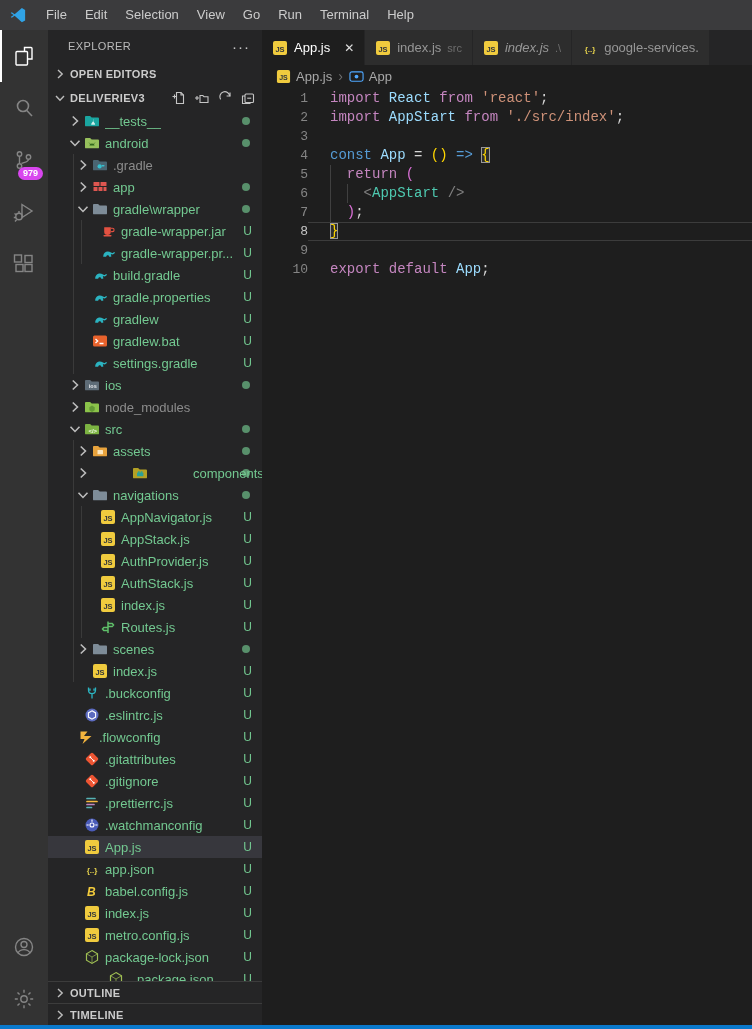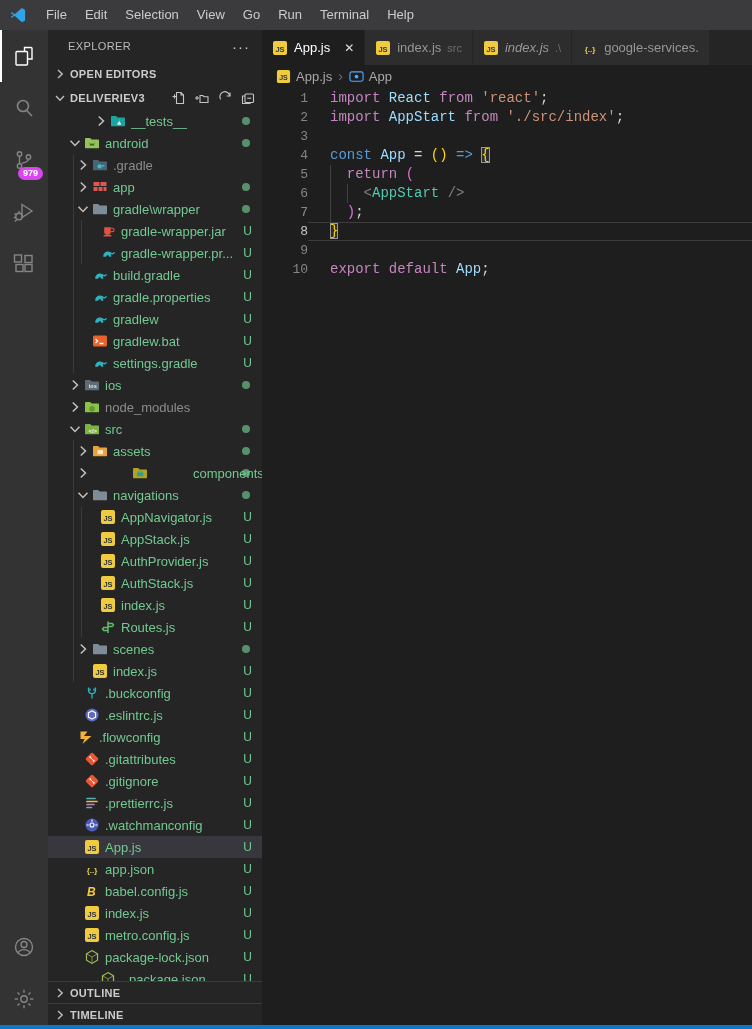--- a/index.html
+++ b/index.html
@@ -209,21 +209,21 @@
             <path d="M13 2.6V6H9.6"></path>
           </svg>
         <svg viewBox="0 0 16 16" fill="none" stroke="#c5c5c5" stroke-width="1.1">
             <rect x="5" y="4" width="8.5" height="8.5" rx="1"></rect>
             <path d="M7.2 8.2h4"></path>
             <path d="M5 6H2.5v7.5H10V13"></path>
           </svg>
       </span>
     </div>
     <div class="tree">
-        <div class="trow" style="padding-left: 18px; margin-left: 26px;">
+        <div class="trow" style="padding-left: 18px;">
           <span class="chev">
             <svg viewBox="0 0 16 16">
               <path d="M6 4l4.2 4L6 12" stroke="#bdbdbd" stroke-width="1.4" fill="none"></path>
             </svg>
           </span>
           <span class="ticon">
             <svg viewBox="0 0 16 16">
               <path d="M1 3.8c0-.5.4-.9.9-.9h4.2l1.6 1.6h6.4c.5 0 .9.4.9.9v7c0 .5-.4.9-.9.9H1.9c-.5 0-.9-.4-.9-.9z" fill="#1aa5a0"></path>
               <path d="M9.3 6.3v1.9l1.7 2.5c.3.5 0 1.1-.6 1.1H7.9c-.6 0-.9-.6-.6-1.1L9 8.2V6.3z" fill="#e2f6f4" opacity=".9"></path>
             </svg>
@@ -694,21 +694,21 @@
           <span class="chev"></span>
           <span class="ticon">
             <svg viewBox="0 0 16 16">
               <path d="M8 1.6l5.5 3.2v6.4L8 14.4l-5.5-3.2V4.8z" fill="none" stroke="#9fbf53" stroke-width="1.2"></path>
               <path d="M8 8v6.4M8 8L2.5 4.8M8 8l5.5-3.2" stroke="#9fbf53" stroke-width=".7"></path>
             </svg>
           </span>
           <span class="tlabel">package-lock.json</span>
           <span class="u-badge">U</span>
         </div>
-        <div class="trow" style="padding-left: 26px; gap: 8px;">
+        <div class="trow" style="padding-left: 34px; gap: 8px;">
           <span class="chev"></span>
           <span class="ticon">
             <svg viewBox="0 0 16 16">
               <path d="M8 1.6l5.5 3.2v6.4L8 14.4l-5.5-3.2V4.8z" fill="none" stroke="#9fbf53" stroke-width="1.2"></path>
               <path d="M8 8v6.4M8 8L2.5 4.8M8 8l5.5-3.2" stroke="#9fbf53" stroke-width=".7"></path>
             </svg>
           </span>
           <span class="tlabel">package.json</span>
           <span class="u-badge">U</span>
         </div>

